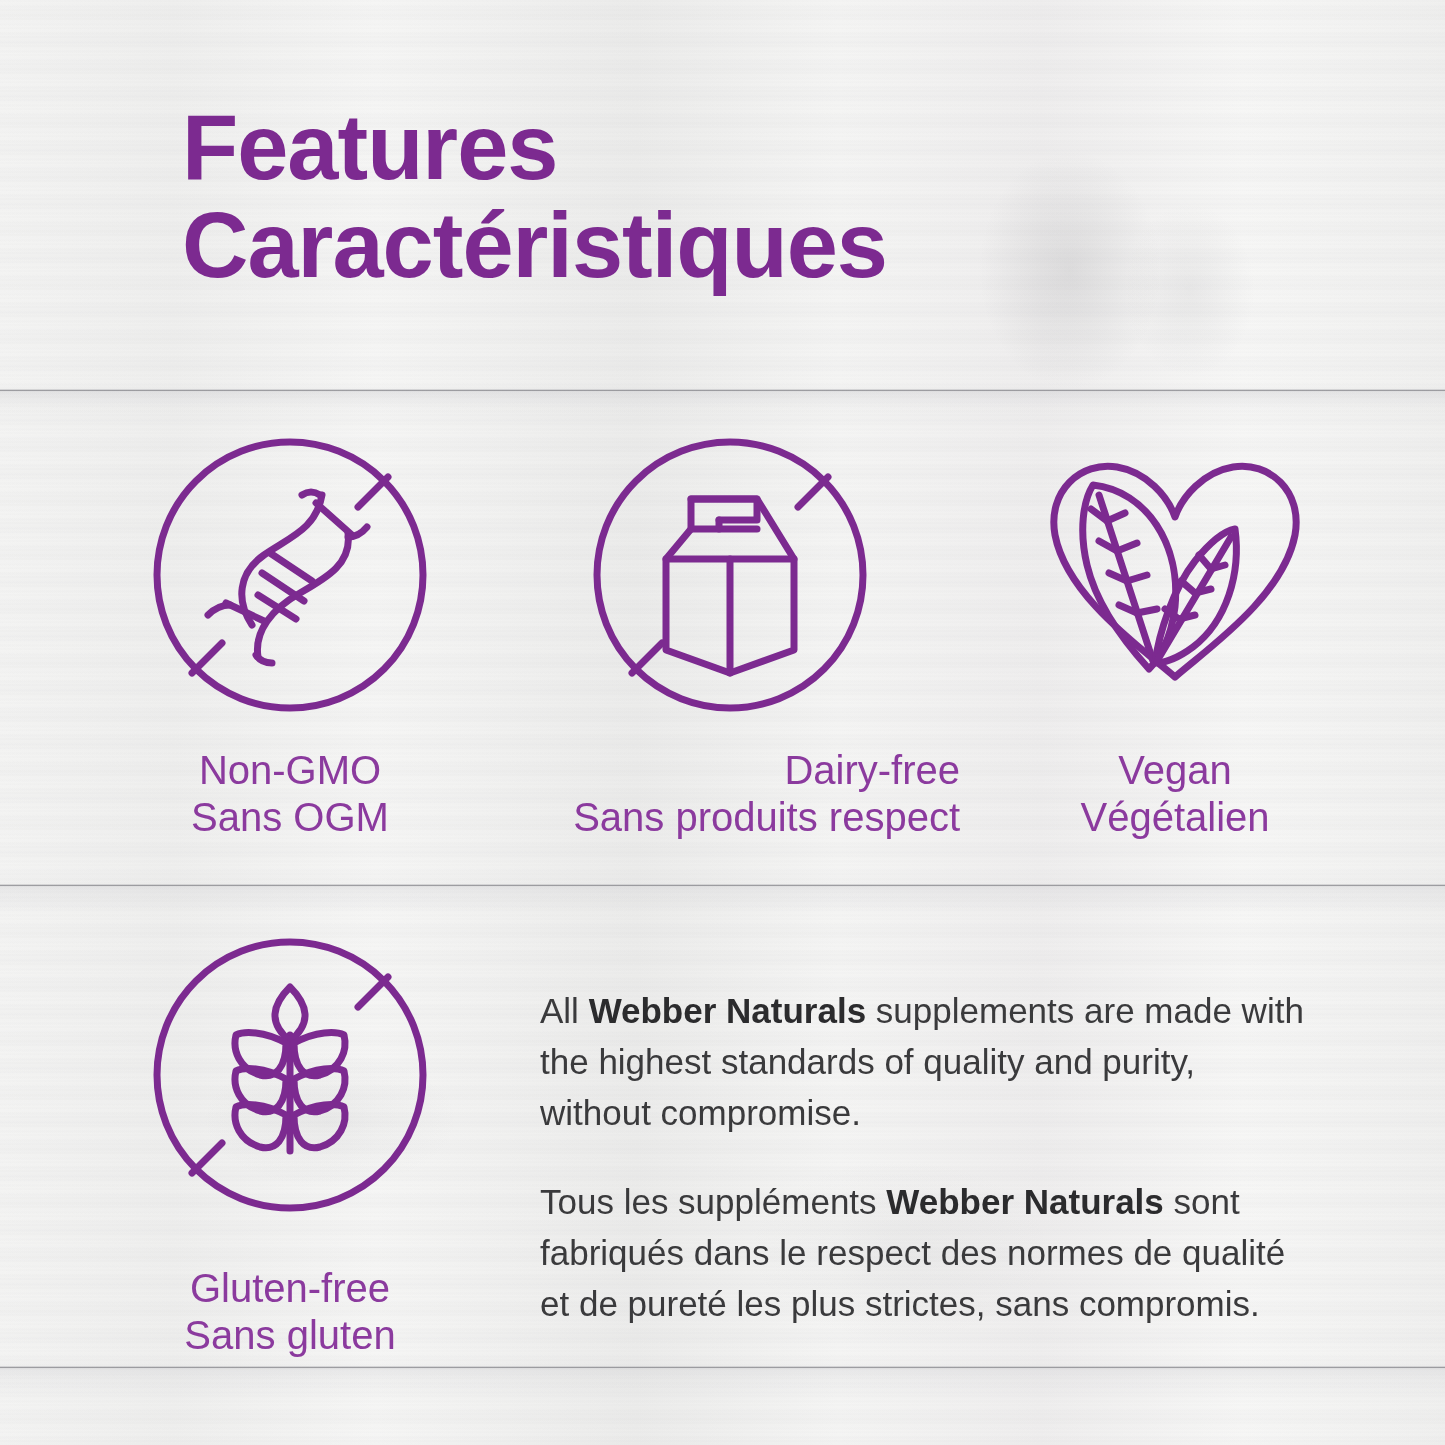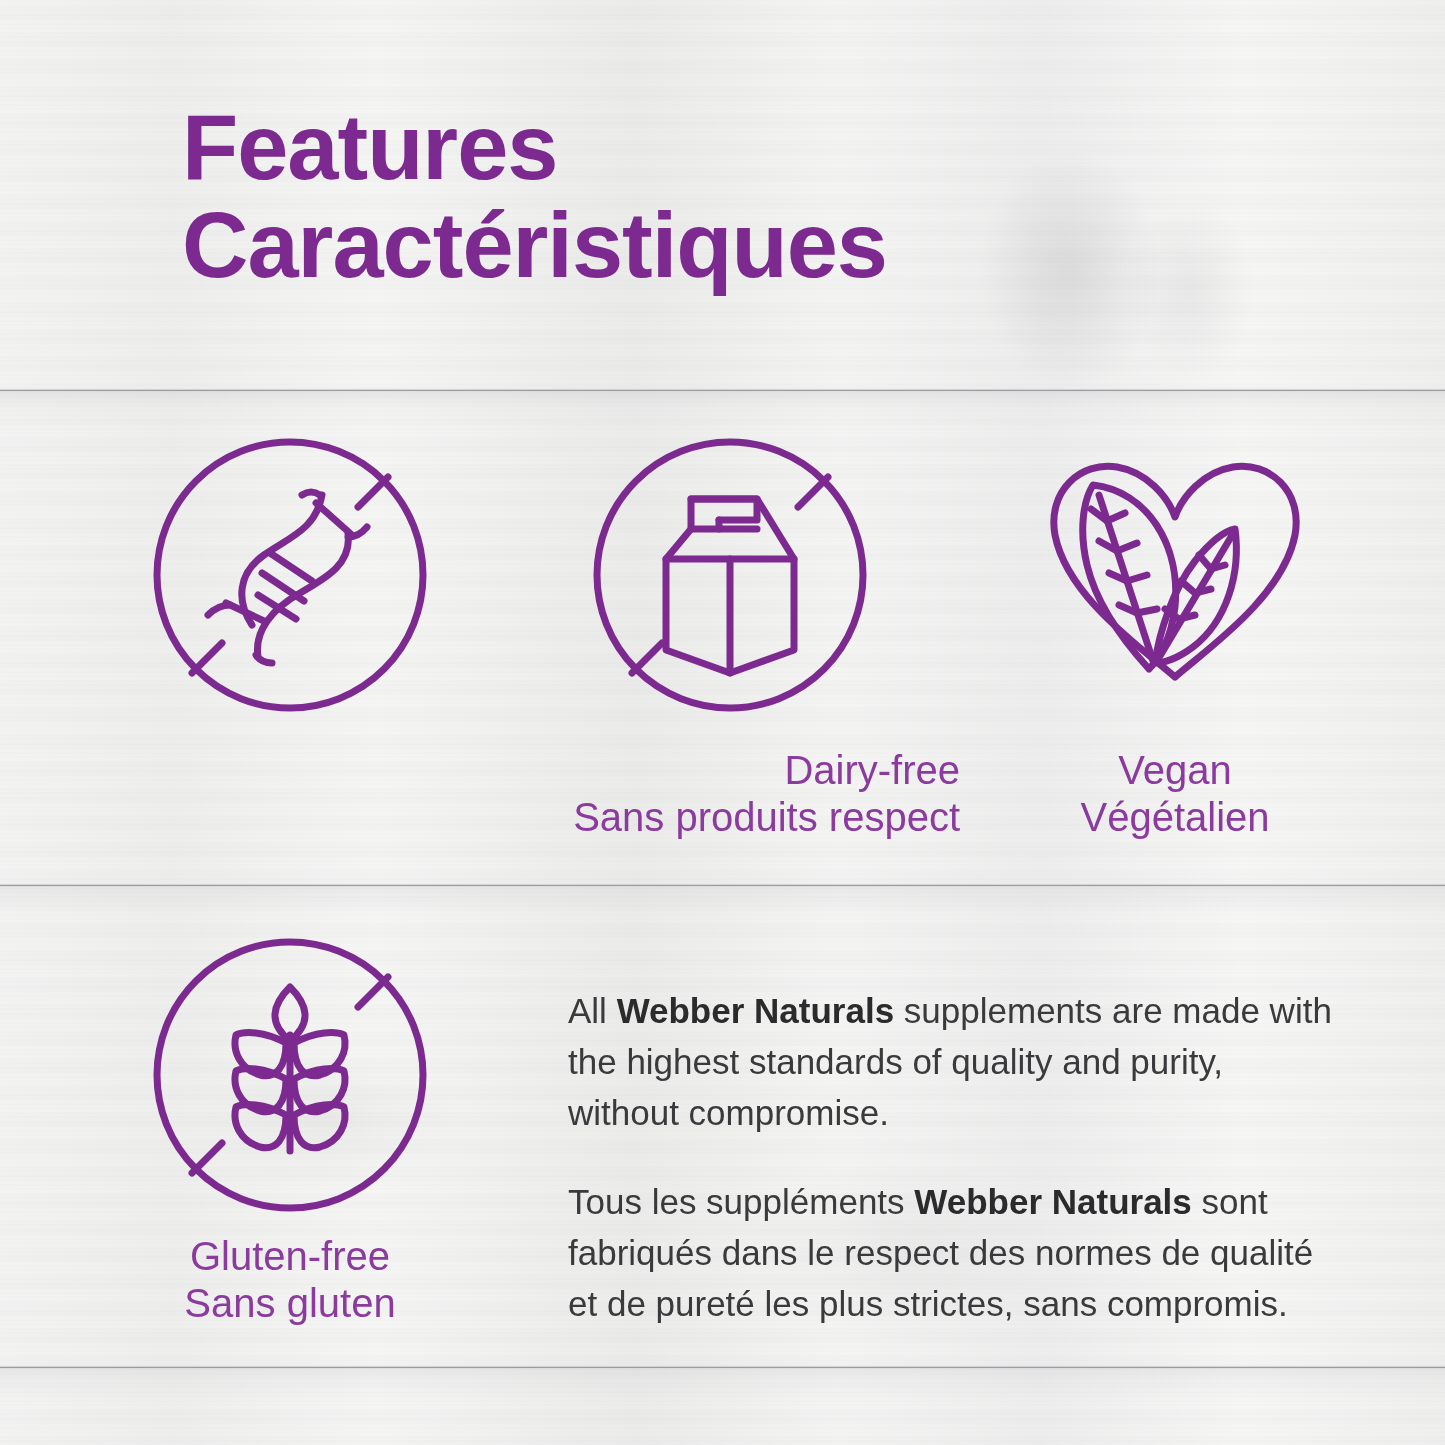--- a/index.html
+++ b/index.html
@@ -110,29 +110,28 @@
   
   #badge-nongmo   { left:60px;  top:425px; width:460px; }
   #badge-dairy    { left:500px; top:425px; width:460px;text-align:right; }
   #badge-vegan    { left:945px; top:425px; width:460px; }
   #badge-gluten   { left:60px;  top:925px; width:460px; }
 
   #badge-nongmo .badge-label,
   #badge-dairy  .badge-label,
   #badge-vegan  .badge-label { margin-top:22px; }
 
-  #badge-gluten .badge-label { margin-top:8px; }
+  #badge-gluten .badge-label { margin-top:40px; }
 
   
   .copy-block {
     position:absolute;
     left:540px; top:985px;
     width:775px;
     color:#3a3a3c;
-    margin-left:28px;
   }
   .copy-p {
     font-size:35px;
     line-height:1.46;
     margin-bottom:38px;
   }
   .copy-p:last-child { margin-bottom:0; }
   .copy-p b { font-weight:bold; color:#2b2b2d; }
 </style>
 </head>
@@ -170,20 +169,24 @@
 
         <path d="M124 196 L 86 178"></path>
         <path d="M90 180 C 82 180, 74 184, 68 190"></path>
         <path d="M116 230 C 120 236, 126 238, 132 238"></path>
 
         <line x1="130" y1="128" x2="172" y2="156"></line>
         <line x1="122" y1="148" x2="164" y2="176"></line>
         <line x1="118" y1="170" x2="156" y2="194"></line>
       </g>
     </svg>
+    <div class="badge-label">
+      <span class="l1">Non-GMO</span>
+      <span class="l2">Sans OGM</span>
+    </div>
   </div>
 
   <div class="badge" id="badge-dairy">
     <svg class="badge-icon" width="300" height="300" viewBox="0 0 300 300">
       <g fill="none" stroke="#7C2A90" stroke-width="7" stroke-linecap="round" stroke-linejoin="round">
         <circle cx="150" cy="150" r="133"></circle>
         <line x1="218" y1="82" x2="248" y2="52"></line>
         <line x1="52" y1="248" x2="82" y2="218"></line>
 
         <path d="M111 74 L 111 104 L 86 134 L 86 225 L 150 248 L 214 225 L 214 134 L 177 74 Z"></path>

